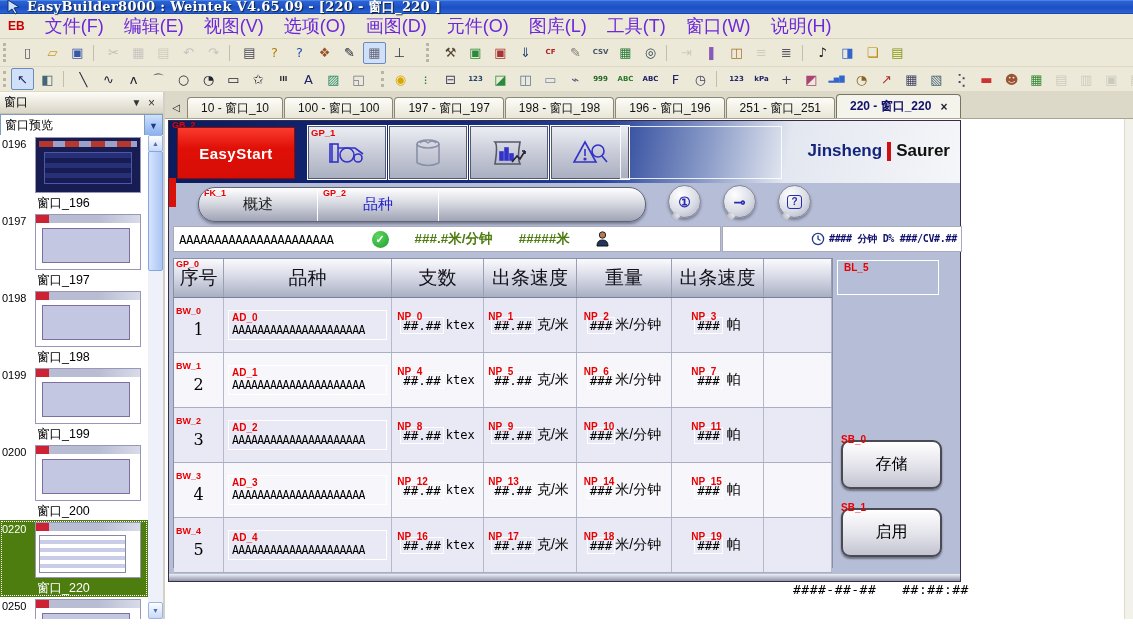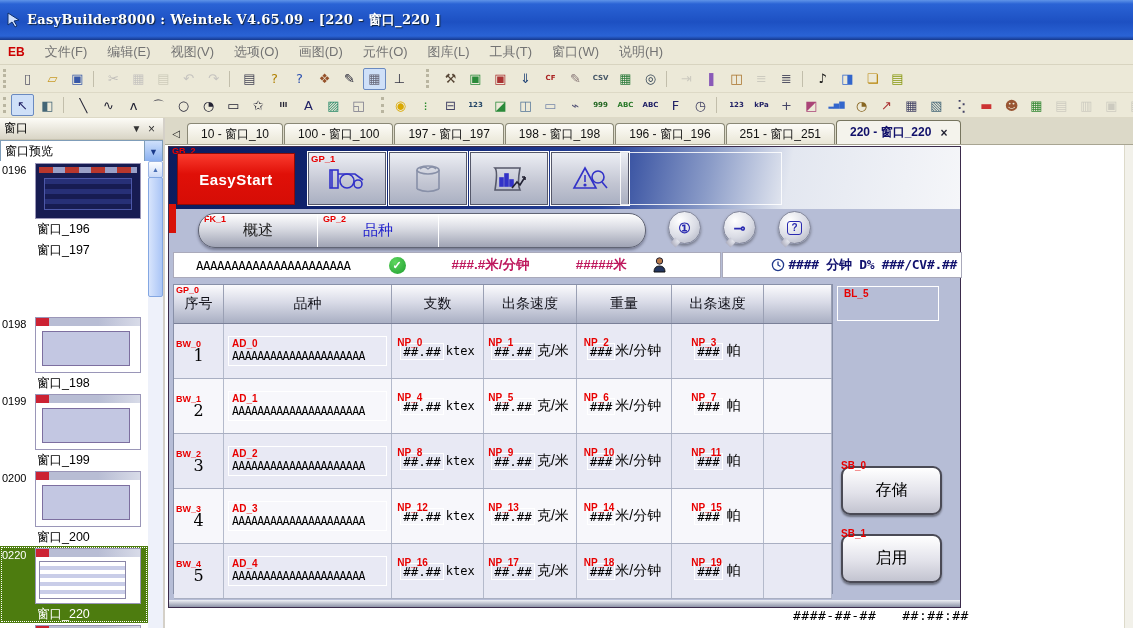--- a/index.html
+++ b/index.html
@@ -1,24 +1,24 @@
 <!DOCTYPE html>
 <html><head>
 <meta charset="utf-8">
 <style>
   html,body{margin:0;padding:0}
   body{width:1133px;height:628px;overflow:hidden;font-family:"Liberation Sans",sans-serif;background:#fff;position:relative;font-size:12px}
   
-  .titlebar{height:40px;background:linear-gradient(180deg,#5f94e8 0%,#2a63d5 10%,#1d50c2 55%,#2a63d5 90%,#16388c 100%);display:flex;align-items:center;padding:0 6px;color:#fff}
+  .titlebar{height:14px;background:linear-gradient(180deg,#5f94e8 0%,#2a63d5 10%,#1d50c2 55%,#2a63d5 90%,#16388c 100%);display:flex;align-items:center;padding:0 6px;color:#fff}
   .title-text{font-weight:bold;font-size:13px;font-family:"DejaVu Serif",serif;text-shadow:1px 1px 1px #123;letter-spacing:.3px;margin-left:5px;white-space:nowrap}
   .appicon{width:16px;height:16px;display:inline-block}
   
   .menubar{height:24px;background:#ece9d8;border-bottom:1px solid #d8d4c0;display:flex;align-items:center;padding-left:4px}
   .eb-logo{color:#c00;font-weight:bold;font-size:12px;margin:0 10px 0 4px}
-  .menu-item{padding:3px 10px;color:#737373;font-size:13px;white-space:nowrap;cursor:default}
+  .menu-item{padding:3px 10px;color:#6d28d9;font-size:18px;white-space:nowrap;cursor:default}
   
   .tbar{background:#ece9d8;display:flex;align-items:center;border-bottom:1px solid #ddd9c6}
   .tb1{height:27px}.tb2{height:24px}
   .band{display:flex;align-items:center;height:100%}
   .grip{width:5px;height:70%;border-left:3px dotted #b9b5a0;margin:0 4px 0 3px}
   .ticon{width:21px;height:20px;display:flex;align-items:center;justify-content:center;border:1px solid transparent;border-radius:2px;margin:0 1px}
   .ticon .glyph{font-size:13px;line-height:1;font-family:"DejaVu Sans",sans-serif}
   .ticon .glyph.txt{font-size:7px;font-weight:bold;letter-spacing:0}
   .ticon.v-on{background:#cfe0f8;border-color:#6a8ac0}
   .ticon.v-dis{opacity:.38}
@@ -88,35 +88,35 @@
   .pz.blue .lbl{color:#2222cc}
   .pz0{width:118px}.pz1{width:120px}.pz2{width:150px}.pzfill{flex:1;border-right:none}
   .rbtn{position:absolute;width:31px;height:31px;border-radius:50%;background:radial-gradient(circle at 35% 28%,#ffffff,#dadce5 55%,#a9adbd 100%);border:1px solid#82869a;box-shadow:0 2px 3px rgba(0,0,0,.35);display:flex;align-items:center;justify-content:center}
   .rbtn::after{content:"";position:absolute;left:3px;bottom:-3px;width:7px;height:7px;background:radial-gradient(circle at 60% 10%,#e5e7ee,#aab);transform:rotate(45deg)}
   .rbtn .g{color:#2a2ab0;font-size:14px;font-weight:bold;z-index:1}
   .rbtn .g.bubble{border:1.5px solid #2a2ab0;border-radius:3px;font-size:10px;padding:0 3px;line-height:12px}
   .rb0{left:499px;top:64px}.rb1{left:554px;top:64px}.rb2{left:609px;top:64px}
   
   .statL{position:absolute;left:4px;top:105px;width:546px;height:24px;background:#fff;border:1px solid #aab;display:flex;align-items:center}
   .statR{position:absolute;left:553px;top:105px;width:234px;height:24px;background:#fff;border:1px solid #aab;display:flex;align-items:center;justify-content:flex-end;padding-right:4px;gap:4px}
-  .stat-name{font-family:"DejaVu Sans Mono",monospace;font-size:12.5px;margin-left:22px;letter-spacing:-.5px}
+  .stat-name{font-family:"DejaVu Sans Mono",monospace;font-size:12.5px;margin-left:5px;letter-spacing:-.5px}
   .chk{width:17px;height:17px;border-radius:50%;background:radial-gradient(circle at 35% 30%,#5ed65e,#1f9e2f);color:#fff;font-size:11px;font-weight:bold;display:flex;align-items:center;justify-content:center;margin-left:38px}
-  .stat-blue{color:#be185d;font-size:13.5px;font-weight:bold;margin-left:46px;white-space:nowrap}
+  .stat-blue{color:#4d7c0f;font-size:13.5px;font-weight:bold;margin-left:26px;white-space:nowrap}
   .person{margin-left:26px;display:inline-block}
-  .statR .txt{color:#12126e;font-size:13px;font-weight:bold;font-family:"DejaVu Sans Mono",monospace;letter-spacing:-.3px;white-space:nowrap}
+  .statR .txt{color:#12126e;font-size:10px;font-weight:bold;font-family:"DejaVu Sans Mono",monospace;letter-spacing:-.3px;white-space:nowrap}
   
   .tblwrap{position:absolute;left:4px;top:137px;width:660px;height:310px;border:1px solid #8890a8;background:#f4f4f8;box-sizing:border-box}
   .gp0{position:absolute;left:2px;top:1px;z-index:5}
   .thead{display:grid;grid-template-columns:50px 168px 92px 93px 95px 92px 1fr;height:38px;background:linear-gradient(180deg,#fbfbfd,#d9dbe7 45%,#a9afc3);border-bottom:1px solid #7a8098}
-  .th{display:flex;align-items:center;justify-content:center;font-size:14px;color:#101018;border-right:1px solid #9aa0b4;white-space:nowrap}
+  .th{display:flex;align-items:center;justify-content:center;font-size:19px;color:#101018;border-right:1px solid #9aa0b4;white-space:nowrap}
   .trow{display:grid;grid-template-columns:50px 168px 92px 93px 95px 92px 1fr;height:54px;border-bottom:1px solid #a9afc2}
   .trow:nth-child(even){background:#f7f7fb}
   .trow:nth-child(odd){background:#e8e9f4}
   .td{position:relative;border-right:1px solid #b4bacb;display:flex;align-items:center;justify-content:center}
-  .td .bw{position:absolute;left:2px;top:16px}
+  .td .bw{position:absolute;left:2px;top:9px}
   .num{font-family:"DejaVu Serif",serif;font-size:16px;margin-top:8px}
   .namebox{border:1px solid #fff;margin:0 4px;padding:2px 3px;width:100%;align-self:center}
   .ad{font-size:10px;display:block}
   .nm{font-family:"DejaVu Sans Mono",monospace;font-size:11.5px;letter-spacing:-.6px;white-space:nowrap;display:block}
   .vbox{border:1px solid #fff;padding:0 2px;position:relative}
   .val{font-family:"DejaVu Sans Mono",monospace;font-size:12.5px;color:#000}
   .np{position:absolute;left:-4px;top:-6px;font-size:10px;white-space:nowrap;z-index:2}
   .unit{font-size:14px;color:#000;margin-left:2px;white-space:nowrap}
   
   .bl5{position:absolute;left:668px;top:139px;width:100px;height:33px;border:1px solid #fff}
@@ -416,20 +416,24 @@
     <div class="sb-list">
         <div class="sb-item v-t196">
           <div class="sb-top">
             <span class="sb-num">0196</span>
             <span class="thumb"></span>
           </div>
           <div class="sb-label">窗口_196</div>
         </div>
 
         <div class="sb-item v-tlight">
+          <div class="sb-top">
+            <span class="sb-num">0197</span>
+            <span class="thumb"></span>
+          </div>
           <div class="sb-label">窗口_197</div>
         </div>
 
         <div class="sb-item v-tlight">
           <div class="sb-top">
             <span class="sb-num">0198</span>
             <span class="thumb"></span>
           </div>
           <div class="sb-label">窗口_198</div>
         </div>
@@ -568,20 +572,25 @@
                     <path d="M14 4 L25 24 L3 24 Z"></path>
                     <line x1="14" y1="11" x2="14" y2="18"></line>
                     <circle cx="14" cy="21" r="0.8" fill="#3232c8"></circle>
                     <circle cx="27" cy="13" r="6"></circle>
                     <line x1="31" y1="18" x2="36" y2="24"></line>
                   </svg>
                 </span>
             </div>
           </div>
           <div class="hdr-outline"></div>
+          <div class="brand">
+            <span class="p1">Jinsheng</span>
+            <span class="bar"></span>
+            <span class="p2">Saurer</span>
+          </div>
         </div>
         <div class="red-sliver"></div>
 
         <div class="pill">
           <div class="pz pz0">
             <span class="red-tag">FK_1</span>
             <span class="lbl">概述</span>
           </div>
           <div class="pz pz1 blue">
             <span class="red-tag">GP_2</span>

